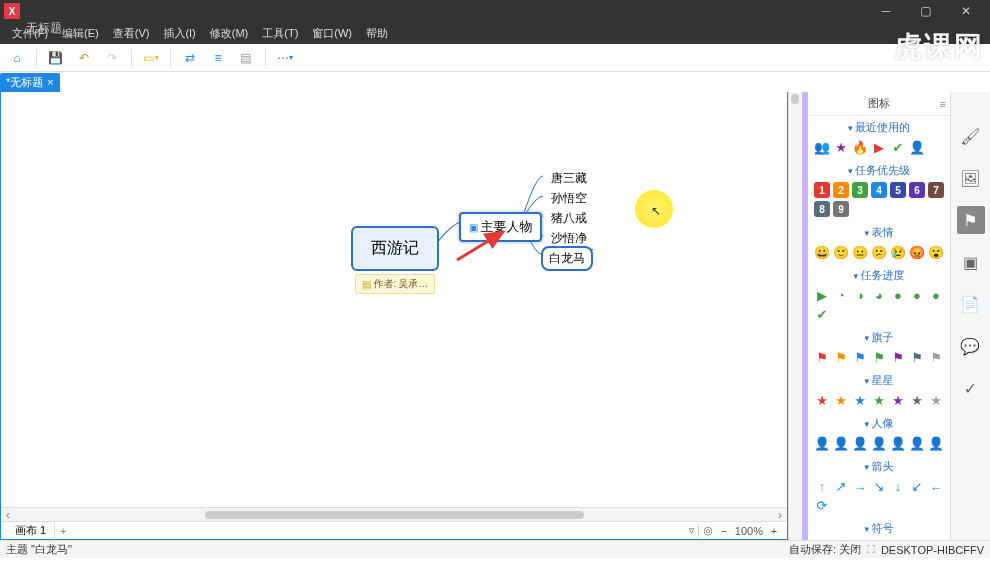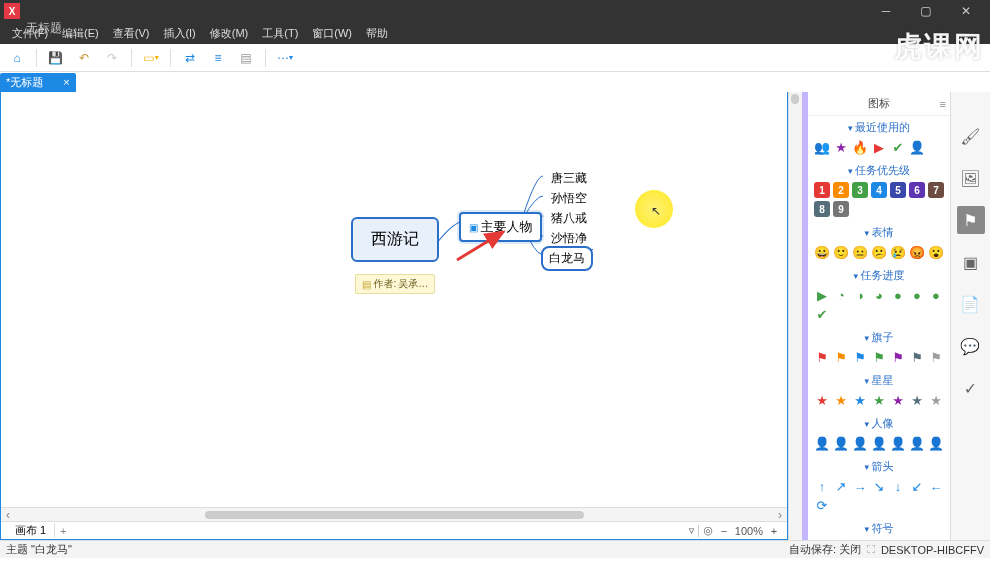--- a/index.html
+++ b/index.html
@@ -7,21 +7,21 @@
 .titlebar { height: 22px; background: #333; color: #ccc; display: flex; align-items: center; padding: 0 4px; }
 .titlebar .logo { width: 16px; height: 16px; background: #e63946; display: flex; align-items: center; justify-content: center; color: #fff; font-weight: bold; font-size: 10px; margin-right: 6px; }
 .titlebar .title { flex: 1; margin-top: 35px; }
 .titlebar .winbtn { width: 40px; height: 22px; display: flex; align-items: center; justify-content: center; color: #ccc; cursor: pointer; }
 .menubar { height: 22px; background: #333; color: #ddd; display: flex; align-items: center; padding: 0 6px; gap: 2px; font-size: 11px; }
 .menubar .item { padding: 2px 6px; cursor: pointer; }
 .toolbar { height: 28px; background: #fff; border-bottom: 1px solid #ddd; display: flex; align-items: center; padding: 0 6px; gap: 6px; }
 .toolbar .btn { width: 22px; height: 22px; display: flex; align-items: center; justify-content: center; cursor: pointer; border-radius: 2px; }
 .toolbar .sep { width: 1px; height: 18px; background: #ddd; margin: 0 2px; }
 .doctab { height: 20px; background: #fff; display: flex; align-items: center; }
-.doctab .tab { background: #1e88e5; color: #fff; padding: 2px 6px; font-size: 11px; display: flex; align-items: center; gap: 20px; border-radius: 2px 2px 0 0; }
+.doctab .tab { background: #1e88e5; color: #fff; padding: 2px 6px; font-size: 11px; display: flex; align-items: center; gap: 4px; border-radius: 2px 2px 0 0; }
 .main { display: flex; height: 448px; }
 .canvas-wrap { flex: 1; display: flex; flex-direction: column; border: 1px solid #1e88e5; border-top: none; position: relative; }
 .canvas { flex: 1; position: relative; background: #fff; overflow: hidden; }
 .hscroll { height: 14px; background: #f4f4f4; border-top: 1px solid #ddd; display: flex; align-items: center; }
 .hscroll .track { flex: 1; height: 10px; position: relative; }
 .hscroll .thumb { position: absolute; left: 25%; width: 50%; height: 8px; background: #ccc; border-radius: 4px; top: 1px; }
 .hscroll .arrow { width: 14px; text-align: center; color: #888; cursor: pointer; }
 .bottombar { height: 18px; background: #fff; border-top: 1px solid #ddd; display: flex; align-items: center; font-size: 11px; padding: 0 6px; }
 .bottombar .sheet { padding: 0 8px; border-right: 1px solid #ddd; }
 .bottombar .spacer { flex: 1; }
@@ -107,21 +107,21 @@
 
       <svg style="position:absolute;left:0;top:0" width="800" height="420">
         <path d="M 432 156 Q 450 132 460 130" stroke="#2a6fc9" fill="none" stroke-width="1.2"></path>
         <path d="M 522 124 Q 535 84 542 84" stroke="#2a6fc9" fill="none" stroke-width="1"></path>
         <path d="M 522 126 Q 535 104 542 104" stroke="#2a6fc9" fill="none" stroke-width="1"></path>
         <path d="M 522 130 L 542 124" stroke="#2a6fc9" fill="none" stroke-width="1"></path>
         <path d="M 522 134 Q 535 144 542 144" stroke="#2a6fc9" fill="none" stroke-width="1"></path>
         <path d="M 522 136 Q 535 162 540 162" stroke="#2a6fc9" fill="none" stroke-width="1"></path>
       </svg>
 
-      <div class="node root" style="left:350px;top:125px">
+      <div class="node root" style="left:350px;top:134px">
         <span>西游记</span>
       </div>
 
       <div class="note" style="left:354px;top:182px">
         <span style="color:#c7a93b">▤</span>
         <span>作者:</span>
         <span>吴承…</span>
       </div>
 
       <div class="node sub1" style="left:458px;top:120px">

